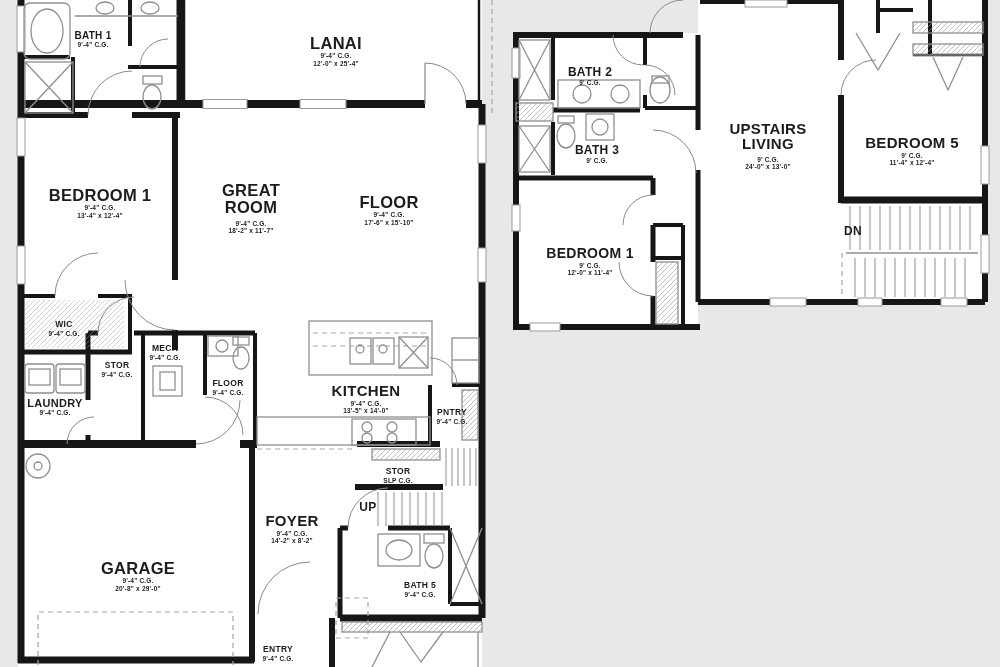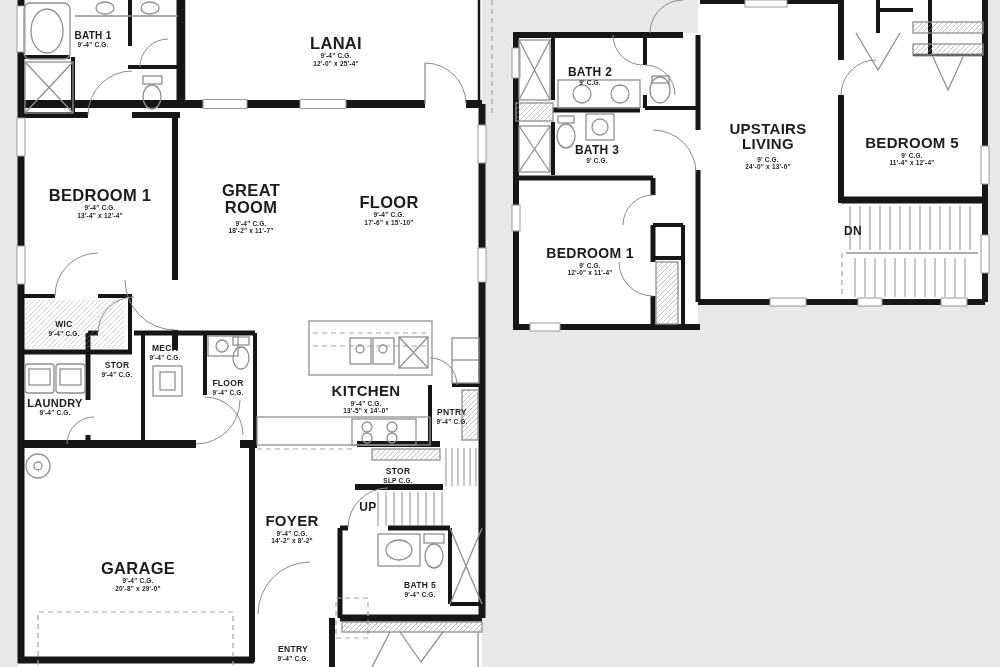--- a/index.html
+++ b/index.html
@@ -323,21 +323,21 @@
 </div>
 <div class="lbl sz16" style="left:138px;top:575px">
   <div class="nm">GARAGE</div>
   <div class="cg">9'-4" C.G.</div>
   <div class="dm">20'-8" x 29'-0"</div>
 </div>
 <div class="lbl sz9" style="left:420px;top:589px">
   <div class="nm">BATH 5</div>
   <div class="cg">9'-4" C.G.</div>
 </div>
-<div class="lbl sz9" style="left:293px;top:653px">
+<div class="lbl sz9" style="left:278px;top:653px">
   <div class="nm">ENTRY</div>
   <div class="cg">9'-4" C.G.</div>
 </div>
 
 <div class="lbl sz12" style="left:590px;top:76px">
   <div class="nm">BATH 2</div>
   <div class="cg">9' C.G.</div>
 </div>
 <div class="lbl sz12" style="left:597px;top:154px">
   <div class="nm">BATH 3</div>

